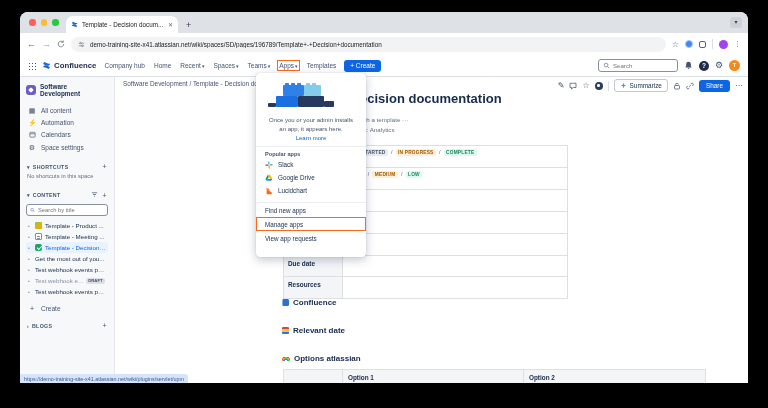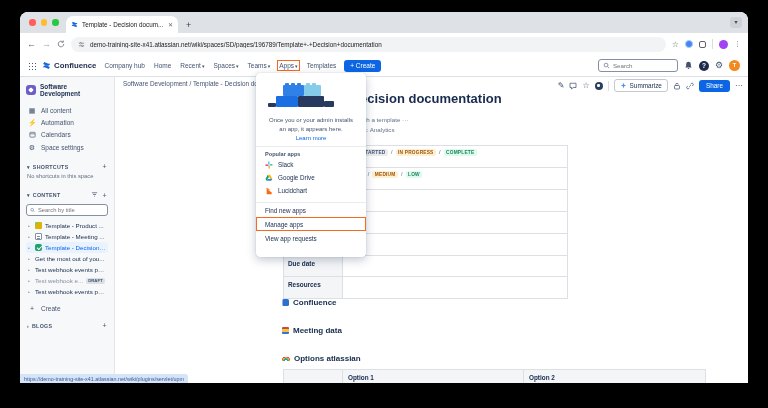--- a/index.html
+++ b/index.html
@@ -398,21 +398,21 @@
               <div class="t-cell"></div>
             </div>
         </div>
 
         <div class="section-h" style="top:221px">
           <span class="em em-book"></span>
           <span>Confluence</span>
         </div>
         <div class="section-h" style="top:249px">
           <span class="em em-books"></span>
-          <span>Meeting data</span>
+          <span>Relevant date</span>
         </div>
         <div class="section-h" style="top:277px">
           <span class="em em-rainbow"></span>
           <span>Options atlassian</span>
         </div>
 
         <div class="opt-table">
           <div class="opt-cell" style="width:59px"></div>
           <div class="opt-cell" style="width:181px">Option 1</div>
           <div class="opt-cell" style="width:181px; border-right:none">Option 2</div>

